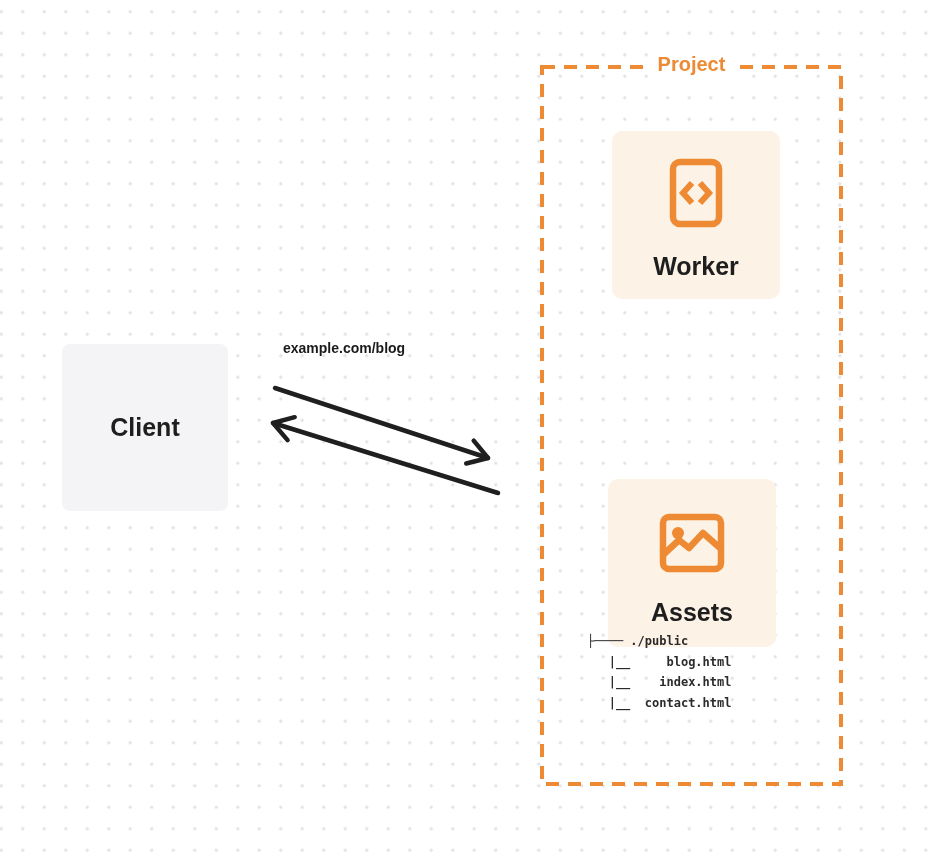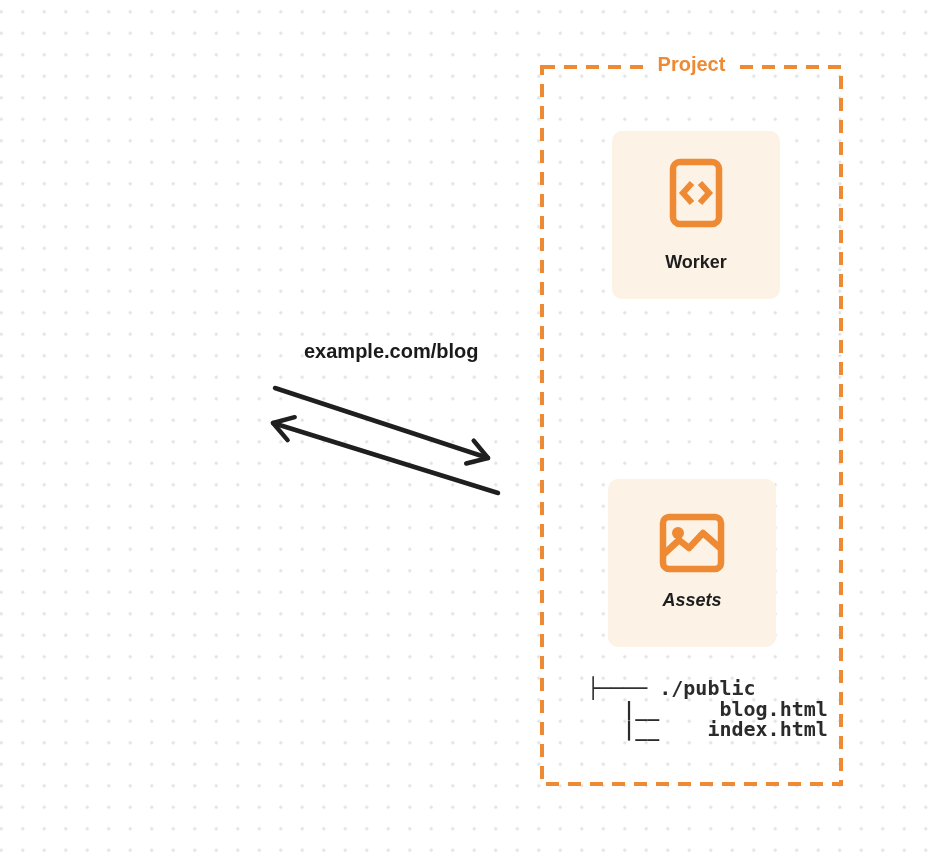--- a/index.html
+++ b/index.html
@@ -36,25 +36,24 @@
     font-size: 25px;
     font-weight: 700;
     color: #1e1e1f;
   }
 
   
   .request-label {
     position: absolute;
     left: 283px;
     top: 340px;
-    font-size: 20px;
+    font-size: 14px;
     font-weight: 700;
     color: #1a1a1a;
     white-space: nowrap;
-    margin-left: 21px;
   }
 
   
   .arrows {
     position: absolute;
     left: 255px;
     top: 370px;
     width: 260px;
     height: 135px;
     overflow: visible;
@@ -99,46 +98,49 @@
     border-radius: 10px;
     display: flex;
     flex-direction: column;
     align-items: center;
   }
   .card-worker { left: 72px; top: 66px; }
   .card-assets { left: 68px; top: 414px; }
   .card-worker .card-icon { margin-top: 27px; }
   .card-assets .card-icon { margin-top: 34px; }
   .card-label {
-    font-size: 18px;
+    font-size: 25px;
     font-weight: 700;
     color: #1e1e1f;
   }
   .card-worker .card-label { margin-top: 24px; }
-  .card-assets .card-label { margin-top: 17px; font-style: italic; }
+  .card-assets .card-label { margin-top: 25px; }
 
   
   .file-tree {
     position: absolute;
     left: 47px;
-    top: 613px;
+    top: 566px;
     margin: 0;
     font-family: "DejaVu Sans Mono", monospace;
-    font-size: 20px;
+    font-size: 12px;
     font-weight: 700;
     line-height: 20.5px;
     color: #2b2b2b;
   }
   .tree-line { white-space: pre; }
 </style>
 </head>
 <body>
 
 <div class="canvas">
 
+  <div class="client-box">
+    <span class="client-label">Client</span>
+  </div>
 
   <div class="request-label">example.com/blog</div>
 
   <svg class="arrows" viewBox="0 0 260 135" xmlns="http://www.w3.org/2000/svg">
     <defs>
       <marker id="ah" markerUnits="userSpaceOnUse" markerWidth="26" markerHeight="32" refX="22" refY="15" orient="auto">
         <path d="M3,3 L22,15 L3,27" fill="none" stroke="#1f1f1f" stroke-width="4.5" stroke-linecap="round" stroke-linejoin="round"></path>
       </marker>
     </defs>
     <line x1="20" y1="18" x2="233" y2="88" stroke="#1f1f1f" stroke-width="4.5" stroke-linecap="round" marker-end="url(#ah)"></line>
@@ -162,16 +164,16 @@
 
     <div class="card card-assets">
       <svg class="card-icon" width="66" height="60" viewBox="0 0 66 60" xmlns="http://www.w3.org/2000/svg">
         <rect x="4" y="4" width="58" height="52" rx="6" fill="none" stroke="#ed8a33" stroke-width="6.5"></rect>
         <circle cx="19" cy="20" r="6" fill="#ed8a33"></circle>
         <polyline points="5,41 20,27 30,35 44,20 61,35" fill="none" stroke="#ed8a33" stroke-width="6.5" stroke-linecap="round" stroke-linejoin="round"></polyline>
       </svg>
       <div class="card-label">Assets</div>
     </div>
 
-    <pre class="file-tree"><div class="tree-line">├──── ./public</div><div class="tree-line">   |__     blog.html</div><div class="tree-line">   |__    index.html</div></pre>
+    <pre class="file-tree"><div class="tree-line">├──── ./public</div><div class="tree-line">   |__     blog.html</div><div class="tree-line">   |__    index.html</div><div class="tree-line">   |__  contact.html</div></pre>
   </div>
 
 </div>
 
 </body></html>

